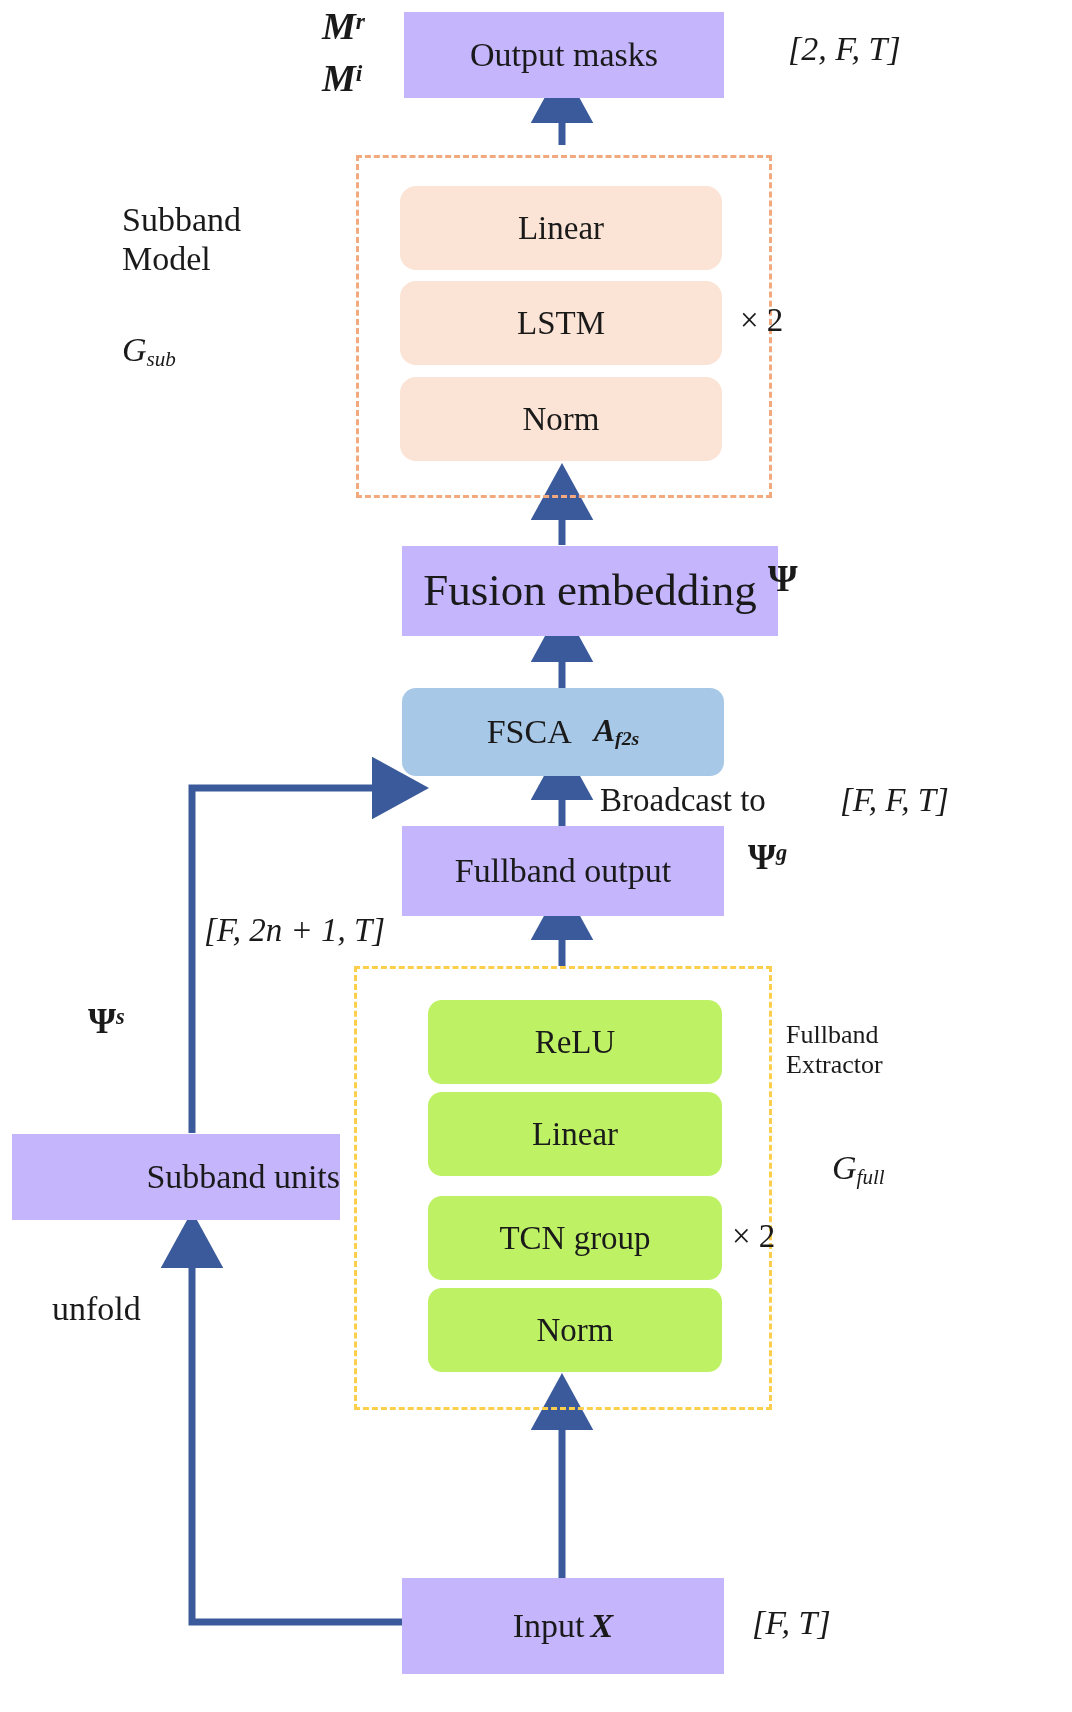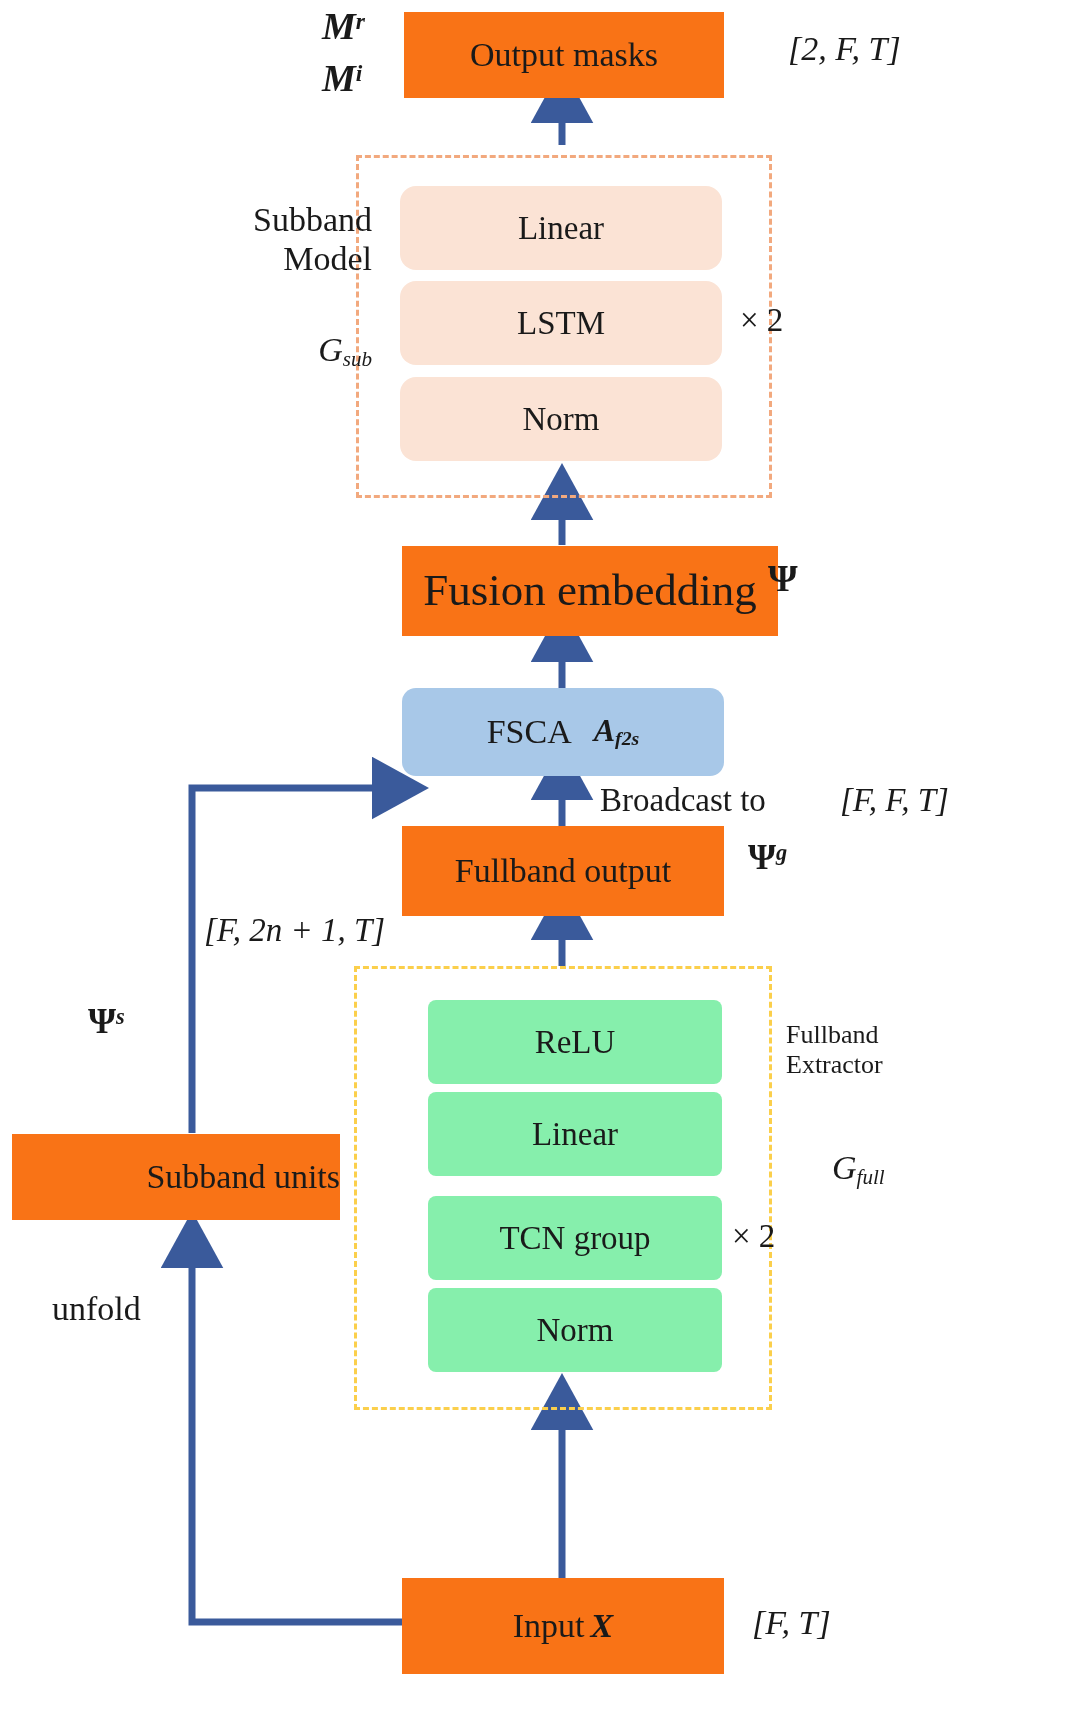--- a/index.html
+++ b/index.html
@@ -13,27 +13,27 @@
   }
   .stage{position:absolute;left:0;top:0;width:1072px;height:1712px;}
 
   
   .box{
     position:absolute;
     display:flex;align-items:center;justify-content:center;
     text-align:center;
     line-height:1.1;
   }
-  .box-green{background:#f97316;}
+  .box-green{background:#c4b5fd;}
   .box-pink{background:#fbe3d5;border-radius:16px;}
-  .box-yellow{background:#86efac;border-radius:8px;}
+  .box-yellow{background:#bef264;border-radius:14px;}
   .box-blue{background:#a8c8e8;border-radius:14px;}
 
   .lbl{position:absolute;white-space:nowrap;}
-  .lbl-center{position:absolute;text-align:right;line-height:1.15;}
+  .lbl-center{position:absolute;text-align:left;line-height:1.15;}
 
   
   .math{font-style:italic;}
   .mathb{font-weight:bold;font-style:italic;}
   .psi{font-weight:bold;font-style:normal;}
 
   sub,sup{font-size:.62em;}
   sub{vertical-align:-.22em;}
   sup{vertical-align:.42em;}
 

